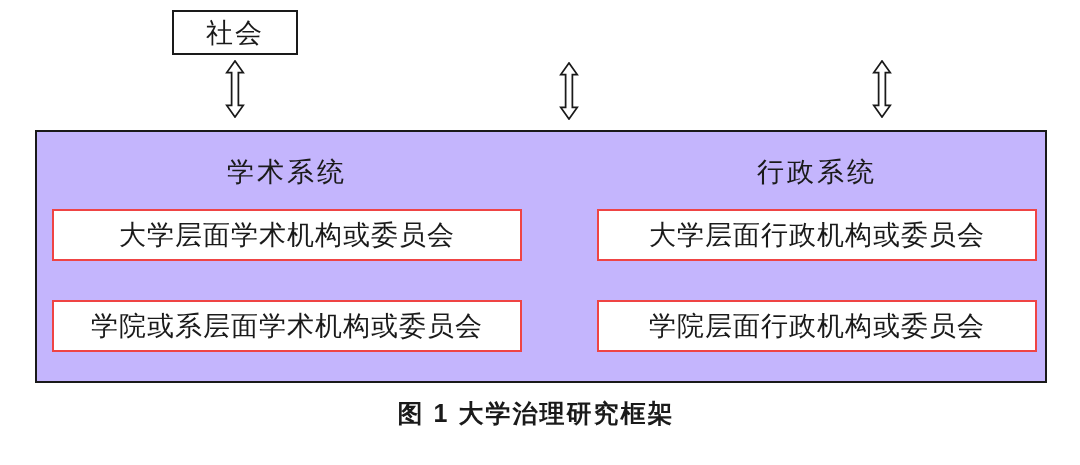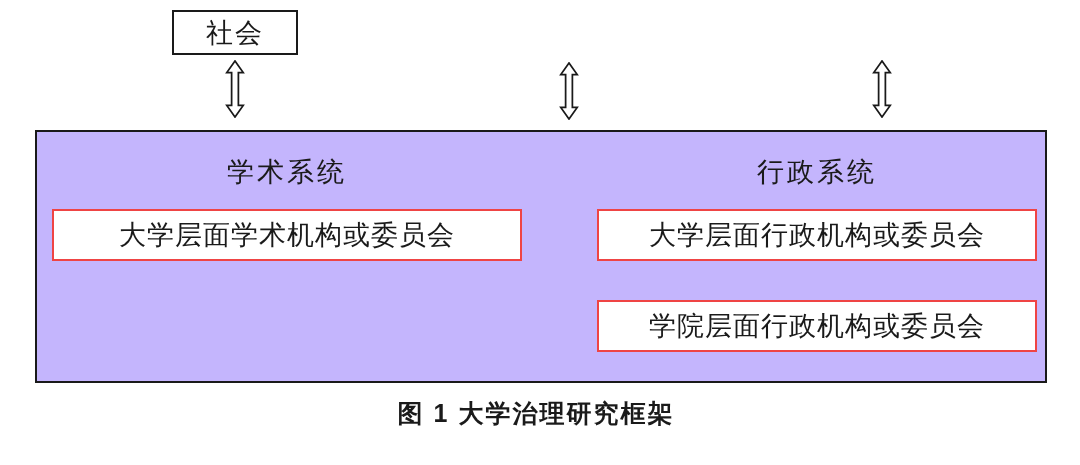--- a/index.html
+++ b/index.html
@@ -111,20 +111,23 @@
   <div class="main-frame">
 
     <div class="sys-title left">学术系统</div>
 
     <div class="sys-title right">行政系统</div>
 
     <div class="inner-box col-left row-1">
       <span>大学层面学术机构或委员会</span>
     </div>
 
+    <div class="inner-box col-left row-2">
+      <span>学院或系层面学术机构或委员会</span>
+    </div>
 
     <div class="inner-box col-right row-2">
       <span>学院层面行政机构或委员会</span>
     </div>
 
     <div class="inner-box col-right row-1">
       <span>大学层面行政机构或委员会</span>
     </div>
 
   </div>

